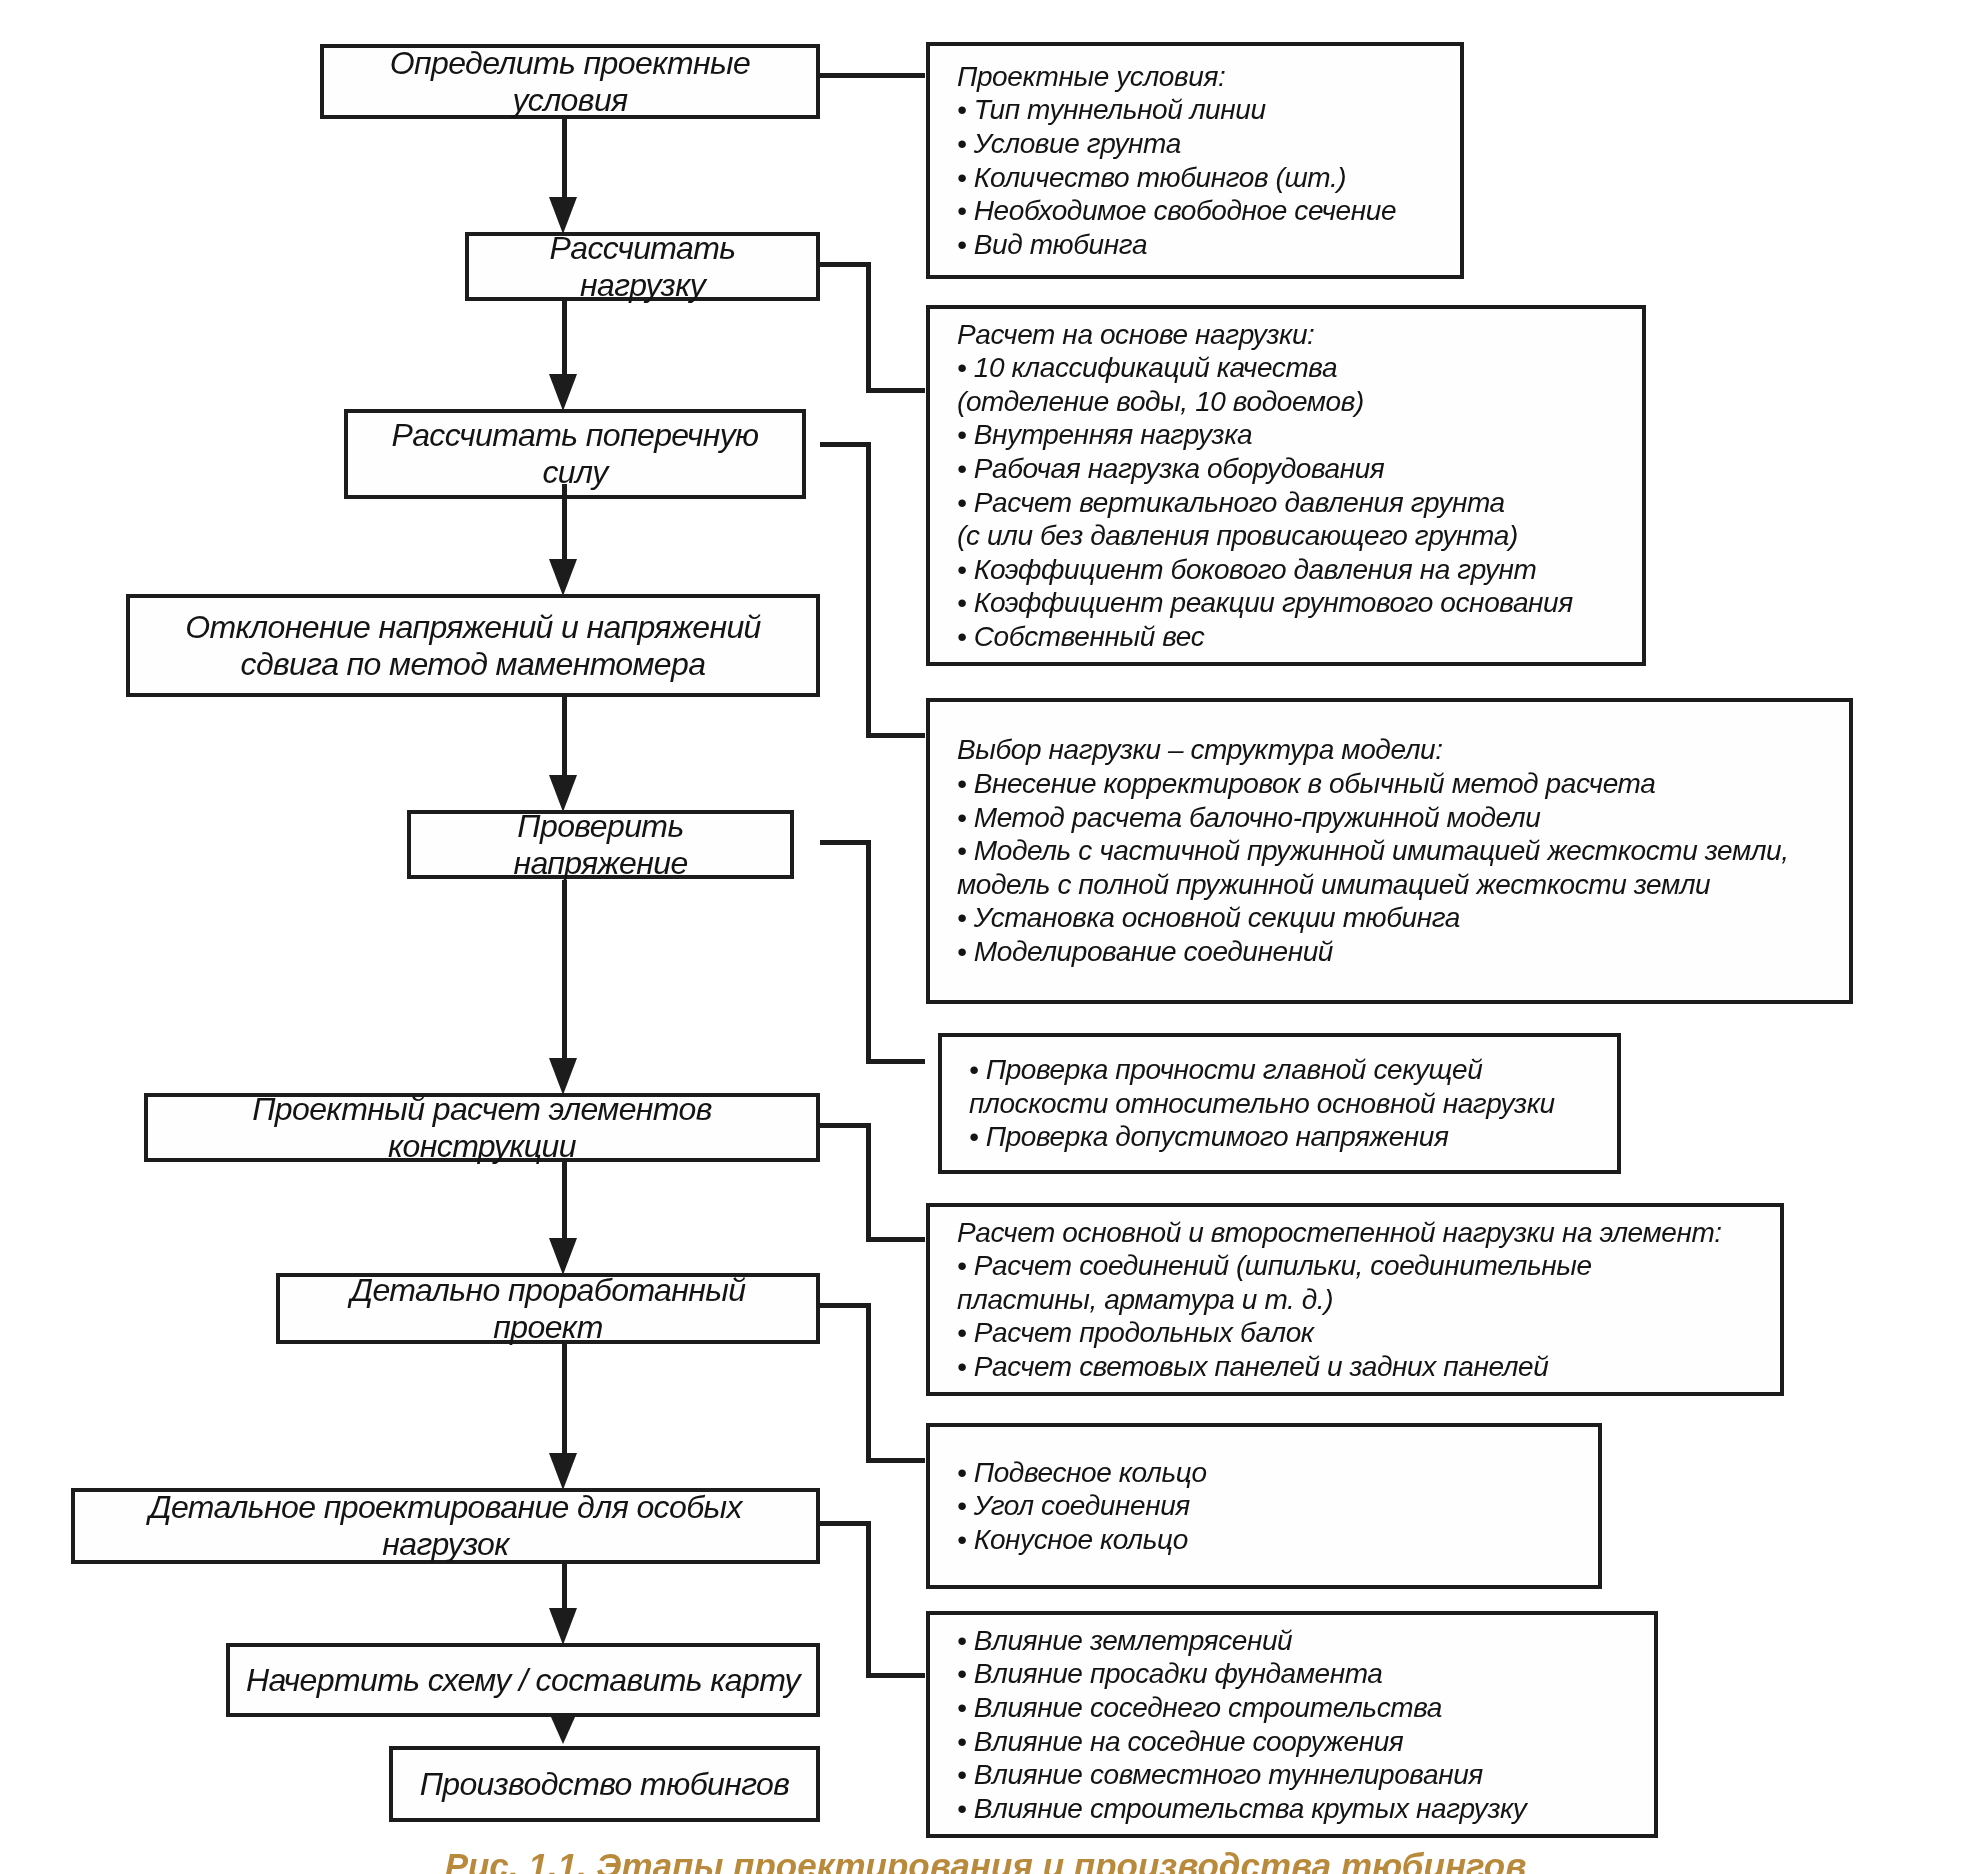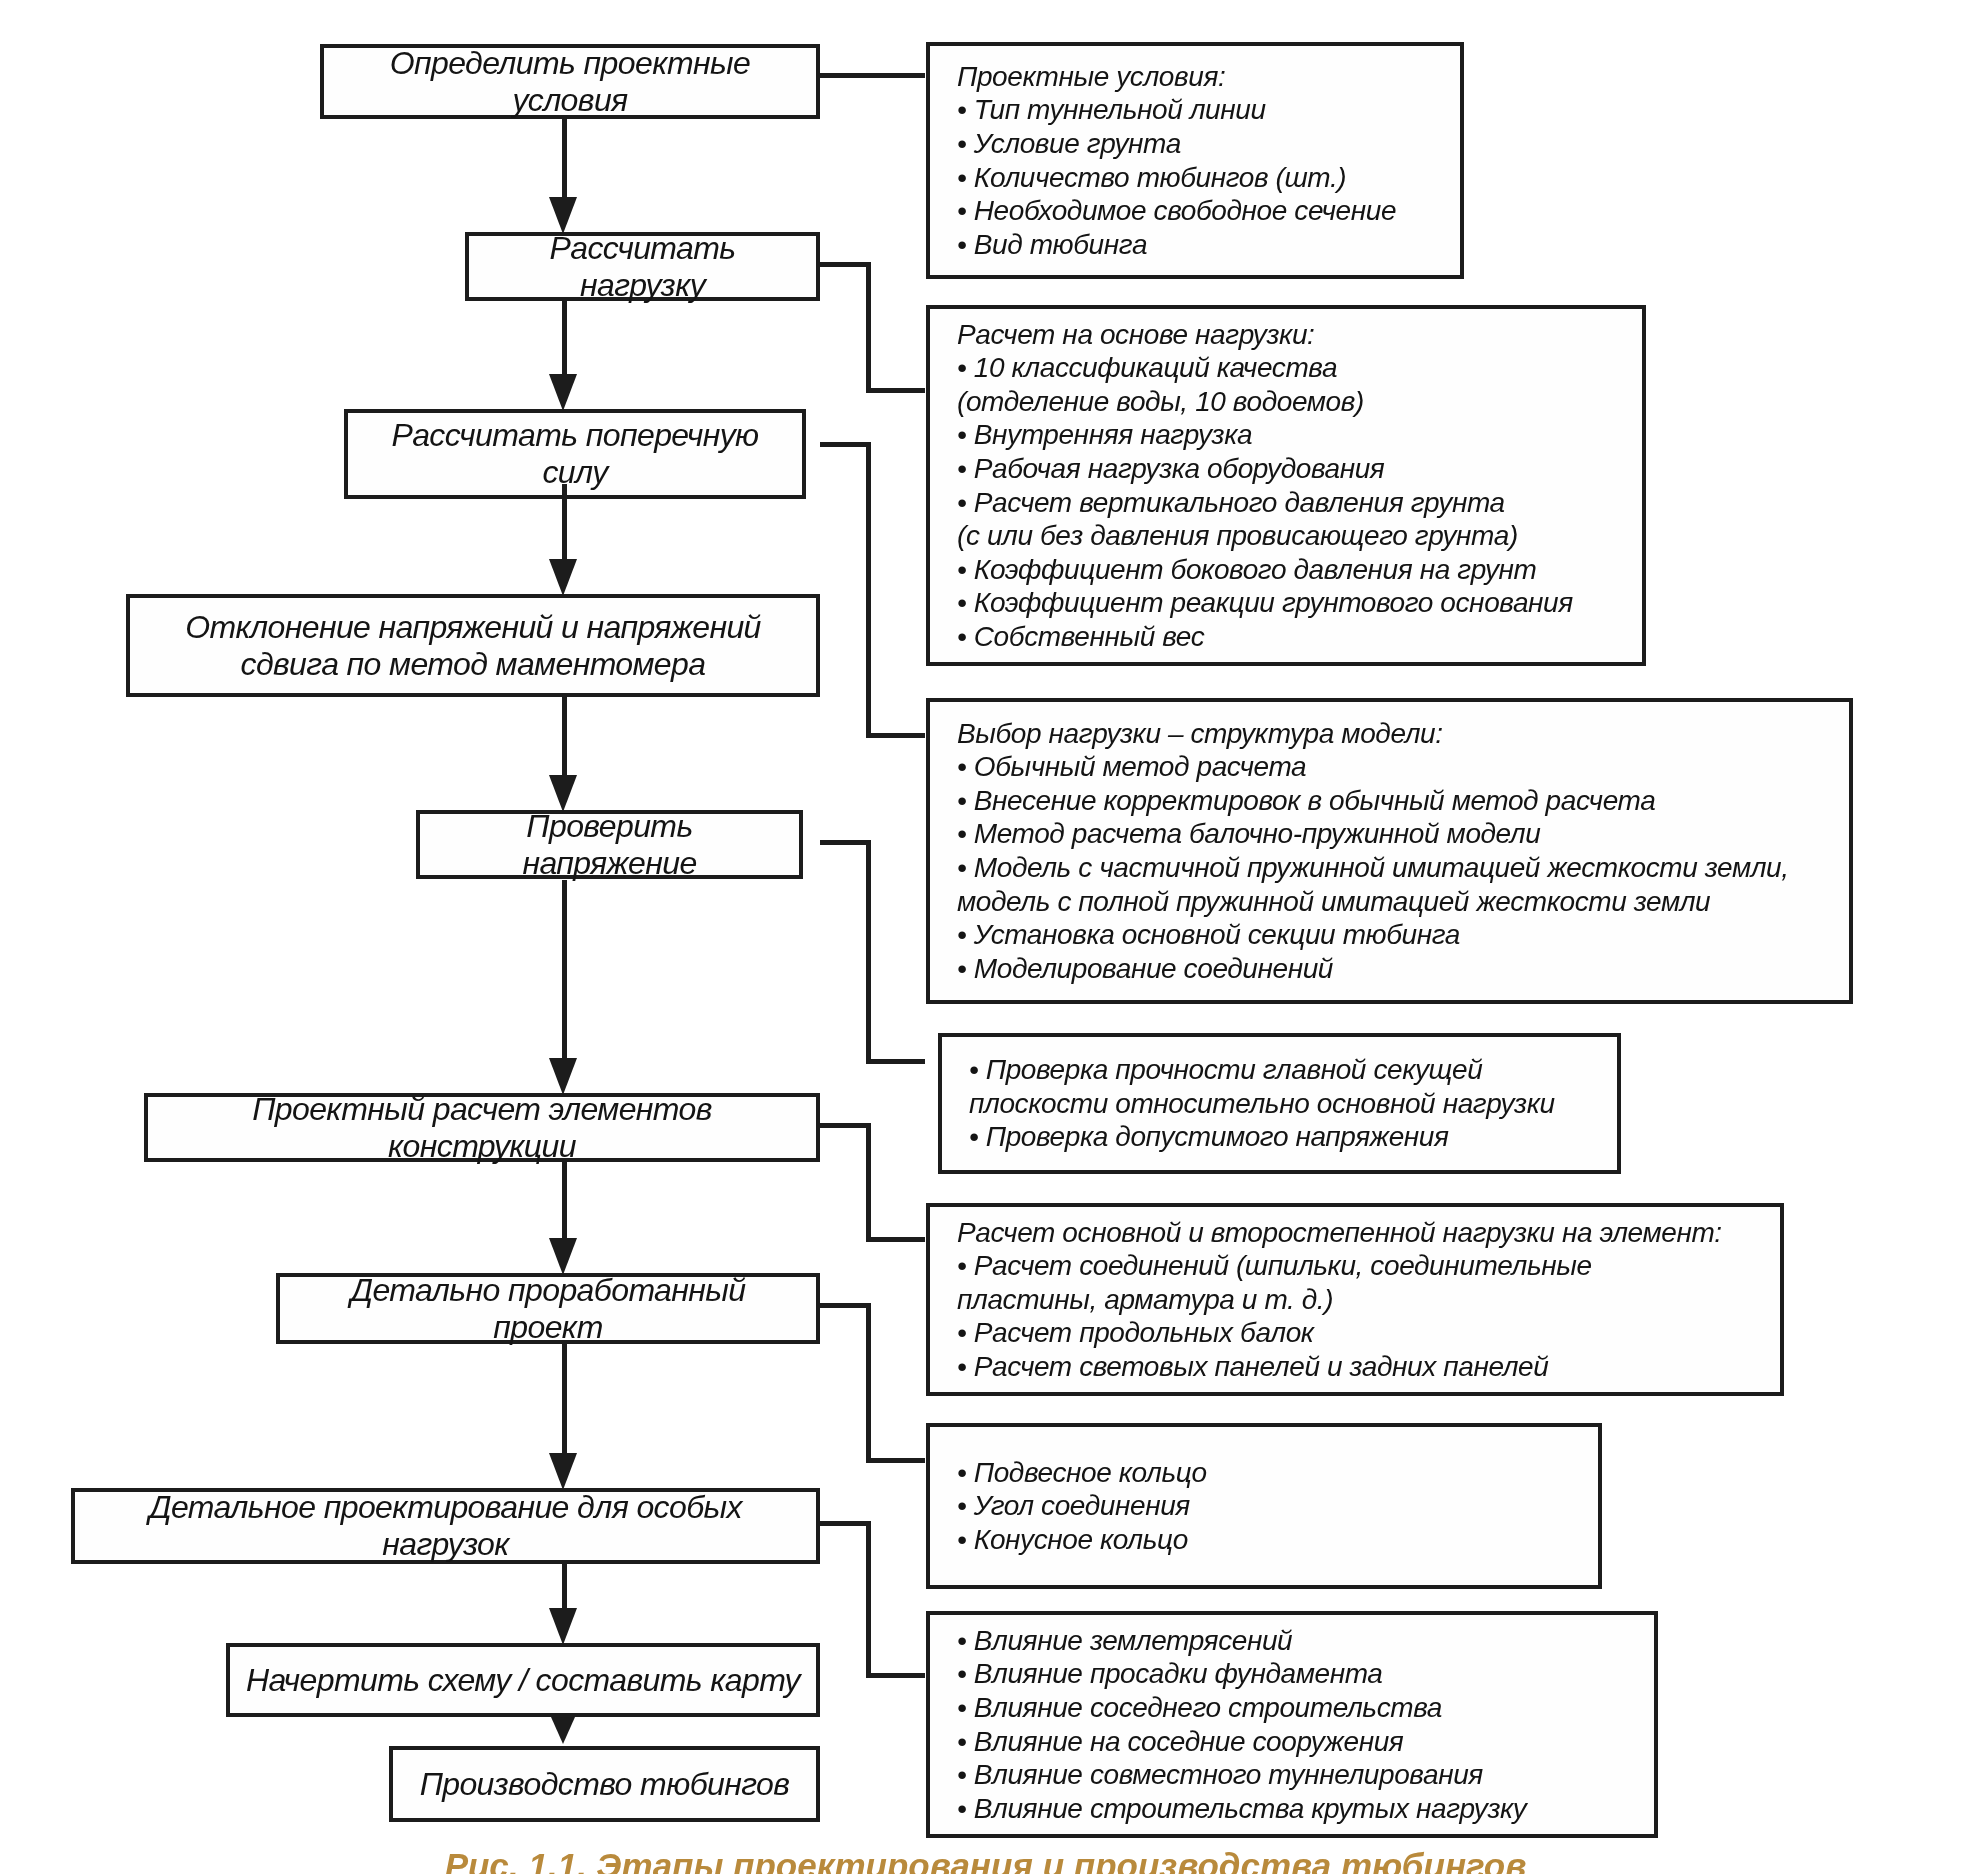--- a/index.html
+++ b/index.html
@@ -65,21 +65,21 @@
 </style>
 </head>
 <body>
 
 <div id="canvas">
 
   <div class="step" style="left:320px; top:44px;  width:500px; height:75px;">Определить проектные условия</div>
   <div class="step" style="left:465px; top:232px; width:355px; height:69px;">Рассчитать нагрузку</div>
   <div class="step" style="left:344px; top:409px; width:462px; height:90px;">Рассчитать поперечную силу</div>
   <div class="step" style="left:126px; top:594px; width:694px; height:103px;">Отклонение напряжений и напряжений сдвига по метод маментомера</div>
-  <div class="step" style="left:416px; top:810px; width:387px; height:69px;">Проверить напряжение</div>
+  <div class="step" style="left:407px; top:810px; width:387px; height:69px;">Проверить напряжение</div>
   <div class="step" style="left:144px; top:1093px; width:676px; height:69px;">Проектный расчет элементов конструкции</div>
   <div class="step" style="left:276px; top:1273px; width:544px; height:71px;">Детально проработанный проект</div>
   <div class="step" style="left:71px;  top:1488px; width:749px; height:76px;">Детальное проектирование для особых нагрузок</div>
   <div class="step" style="left:226px; top:1643px; width:594px; height:74px;">Начертить схему / составить карту</div>
   <div class="step" style="left:389px; top:1746px; width:431px; height:76px;">Производство тюбингов</div>
 
   <div class="detail" style="left:926px; top:42px;   width:538px; height:237px;">
       <div class="line">Проектные условия:</div>
       <div class="line">• Тип туннельной линии</div>
       <div class="line">• Условие грунта</div>
@@ -94,21 +94,20 @@
       <div class="line">• Внутренняя нагрузка</div>
       <div class="line">• Рабочая нагрузка оборудования</div>
       <div class="line">• Расчет вертикального давления грунта</div>
       <div class="line">(с или без давления провисающего грунта)</div>
       <div class="line">• Коэффициент бокового давления на грунт</div>
       <div class="line">• Коэффициент реакции грунтового основания</div>
       <div class="line">• Собственный вес</div>
     </div>
   <div class="detail" style="left:926px; top:698px;  width:927px; height:306px;">
       <div class="line">Выбор нагрузки – структура модели:</div>
-      <div class="line">• Обычный метод расчета</div>
       <div class="line">• Внесение корректировок в обычный метод расчета</div>
       <div class="line">• Метод расчета балочно-пружинной модели</div>
       <div class="line">• Модель с частичной пружинной имитацией жесткости земли,</div>
       <div class="line">модель с полной пружинной имитацией жесткости земли</div>
       <div class="line">• Установка основной секции тюбинга</div>
       <div class="line">• Моделирование соединений</div>
     </div>
   <div class="detail" style="left:926px; top:1033px; width:683px; height:141px;margin-left:12px;">
       <div class="line">• Проверка прочности главной секущей</div>
       <div class="line">плоскости относительно основной нагрузки</div>

